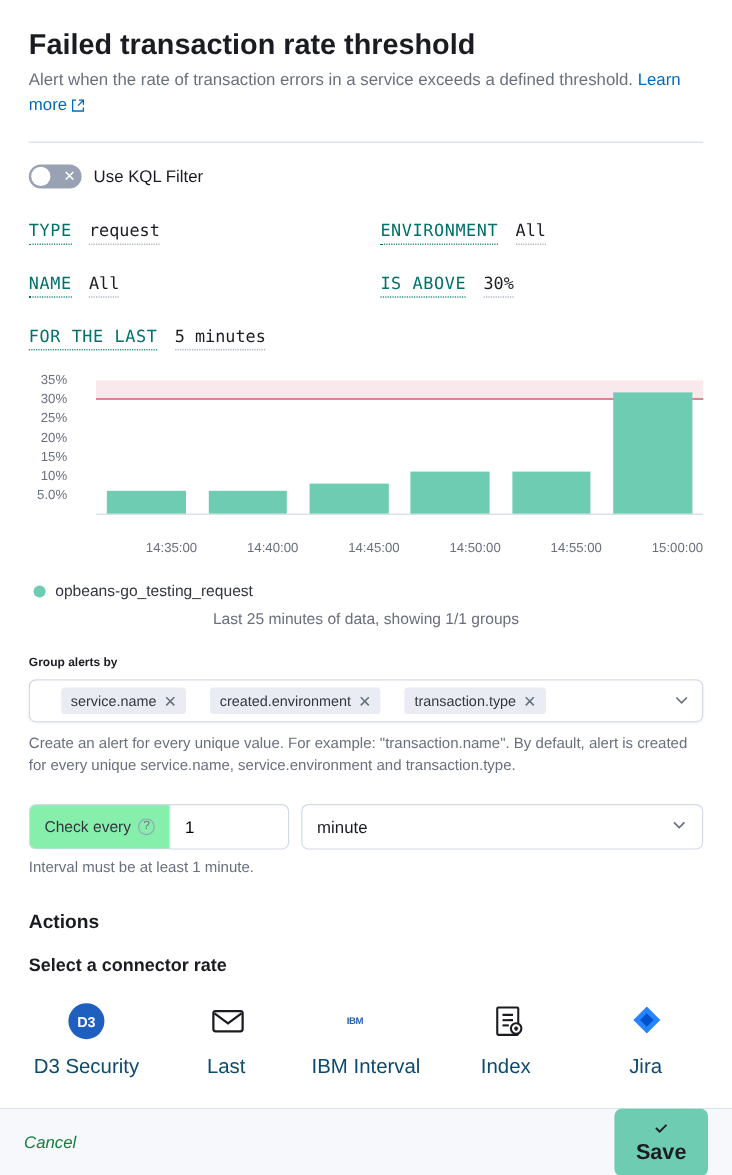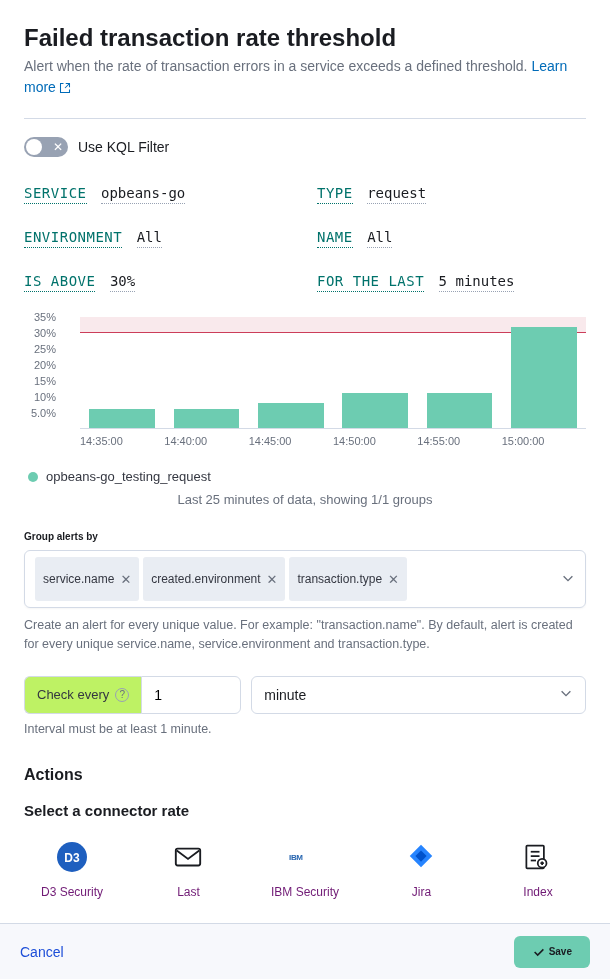--- a/index.html
+++ b/index.html
@@ -47,43 +47,43 @@
       border-bottom: 1px solid #d3dae6;
     }
     .threshold-band {
       position: absolute; left: 0; right: 0;
       background: rgba(208, 74, 95, 0.12); border-bottom: 1px solid #cc3d5a;
     }
     .bars { position: absolute; left:0; right:0; bottom:0; top:0; display:flex; }
     .bar-slot { flex:1; position:relative; display:flex; align-items:flex-end; justify-content:center; }
     .bar { width: 78%; background:#6dccb1; }
     .x-ticks { margin-left: 56px; display: flex; margin-top: 6px; }
-    .x-tick { flex:1; text-align:left; font-size:11px; color:#69707d; }
+    .x-tick { flex:1; text-align:right; font-size:11px; color:#69707d;margin-top:16px; }
     .legend { margin: 22px 0 8px 4px; display:flex; align-items:center; gap:8px; font-size:13px; color:#343741; }
     .legend-dot { width:10px; height:10px; background:#6dccb1; border-radius:50%; }
     .chart-caption { text-align: center; font-size: 13px; color:#69707d; margin-bottom: 24px; }
 
     .section-label { font-weight: 600; font-size: 10px; margin-bottom: 8px; }
     .combo {
       border: 1px solid #d3dae6; border-radius: 6px; padding: 6px 10px;
       display:flex; align-items:center; gap:8px; flex-wrap:wrap;
       box-shadow: 0 1px 2px rgba(0,0,0,0.04);
     }
     .chip {
-      background:#e9edf3; border-radius:3px; padding:15px 8px; font-size:12px;
-      display:inline-flex; align-items:center; gap:6px; color:#343741; font-weight:500;
+      background:#e9edf3; border-radius:3px; padding:4px 8px; font-size:12px;
+      display:inline-flex; align-items:center; gap:6px; color:#343741; font-weight:500;margin-left:16px;
     }
     .chip-x { color:#69707d; cursor:pointer; font-size:13px; line-height:1; }
     .combo-chevron { margin-left:auto; color:#69707d; }
     .help-text { color:#69707d; font-size:12.5px; line-height:1.5; margin-top:8px; margin-bottom:22px; }
 
     .check-row { display:flex; gap:10px; align-items:stretch; margin-bottom:6px; }
     .check-label-box {
       display:flex; align-items:center; gap:6px; padding:0 12px;
-      background:#bef264; border:1px solid #d3dae6; border-radius:6px 0 0 6px;
+      background:#86efac; border:1px solid #d3dae6; border-radius:6px 0 0 6px;
       border-right:none; font-size:13px; font-weight:500; color:#343741;
     }
     .qmark {
       display:inline-flex; width:14px; height:14px; border:1px solid #98a2b3;
       border-radius:50%; align-items:center; justify-content:center;
       font-size:10px; color:#69707d;
     }
     .num-input {
       width:100px; height:38px; border:1px solid #d3dae6; border-radius:0 6px 6px 0;
       padding:0 12px; font-size:14px; background:#fff;
@@ -92,34 +92,34 @@
     .select {
       flex:1; height:38px; border:1px solid #d3dae6; border-radius:6px;
       padding:0 12px; display:flex; align-items:center; justify-content:space-between;
       background:#fff; font-size:14px;
     }
 
     h2 { font-size: 16px; font-weight: 700; margin: 28px 0 18px; }
     .sub-heading { font-weight: 700; font-size: 15px; margin-bottom: 22px; }
     .connectors { display:flex; justify-content:space-between; gap:8px; }
     .connector { display:flex; flex-direction:column; align-items:center; gap:12px; cursor:pointer; width:96px; }
-    .connector-icon { width:32px; height:32px; display:flex; align-items:center; justify-content:flex-start; }
-    .connector-label { font-size:12px; color:#701a75; text-align:right; font-weight:500; }
+    .connector-icon { width:32px; height:32px; display:flex; align-items:center; justify-content:flex-end; }
+    .connector-label { font-size:17px; color:#0c4a6e; text-align:right; font-weight:500; }
 
     .footer {
       position:fixed; bottom:0; left:0; width:610px; height:56px;
       background:#f7f8fc; border-top:1px solid #d3dae6;
       display:flex; align-items:center; justify-content:space-between;
       padding:0 20px;
     }
-    .btn-cancel { color:#1d4ed8; font-weight:500; cursor:pointer; font-size:14px; }
+    .btn-cancel { color:#15803d; font-weight:500; cursor:pointer; font-size:14px;font-style:italic; }
     .btn-save {
       background:#6dccb1; border:none; border-radius:6px;
       padding:9px 18px; display:inline-flex; align-items:center; gap:3px;
-      font-weight:600; cursor:pointer; font-size:10px; color:#1a1c21;
+      font-weight:600; cursor:pointer; font-size:18px; color:#1a1c21;flex-direction:column;
     }
     .chevron-down { display:inline-block; }
   </style>
 </head>
 <body>
 
 <div class="page">
   <h1>Failed transaction rate threshold</h1>
   <div class="desc">
     <span>Alert when the rate of transaction errors in a service exceeds a defined threshold.</span>
@@ -131,24 +131,20 @@
 
   <div class="toggle-row">
     <div class="toggle">
       <span class="toggle-knob"></span>
       <span class="toggle-x">✕</span>
     </div>
     <span>Use KQL Filter</span>
   </div>
 
   <div class="fields">
-    <div class="field">
-      <span class="field-label">SERVICE</span>
-      <span class="field-val">opbeans-go</span>
-    </div>
     <div class="field">
       <span class="field-label">TYPE</span>
       <span class="field-val">request</span>
     </div>
     <div class="field">
       <span class="field-label">ENVIRONMENT</span>
       <span class="field-val">All</span>
     </div>
     <div class="field">
       <span class="field-label">NAME</span>
@@ -271,44 +267,44 @@
           </svg>
         </div>
         <div class="connector-label">Last</div>
       </div>
       <div class="connector">
         <div class="connector-icon">
           <svg width="36" height="20" viewBox="0 0 48 24">
             <text x="0" y="16" font-size="12" font-weight="700" fill="#2765b0" font-family="Arial" letter-spacing="-0.5">IBM</text>
           </svg>
         </div>
-        <div class="connector-label">IBM Security</div>
-      </div>
-      <div class="connector">
-        <div class="connector-icon">
-          <svg width="30" height="30" viewBox="0 0 32 32">
-            <path d="M16 3 L28 15 L16 27 L4 15 Z" fill="#2684ff"></path>
-            <path d="M16 9 L22 15 L16 21 L10 15 Z" fill="#0052cc"></path>
-          </svg>
-        </div>
-        <div class="connector-label">Jira</div>
+        <div class="connector-label">IBM Interval</div>
       </div>
       <div class="connector">
         <div class="connector-icon">
           <svg width="28" height="28" viewBox="0 0 32 32">
             <rect x="5" y="3" width="20" height="26" rx="1" fill="none" stroke="#1a1c21" stroke-width="2"></rect>
             <line x1="10" y1="10" x2="20" y2="10" stroke="#1a1c21" stroke-width="2"></line>
             <line x1="10" y1="15" x2="20" y2="15" stroke="#1a1c21" stroke-width="2"></line>
             <line x1="10" y1="20" x2="16" y2="20" stroke="#1a1c21" stroke-width="2"></line>
             <circle cx="23" cy="23" r="5" fill="#fff" stroke="#1a1c21" stroke-width="2"></circle>
             <line x1="23" y1="21" x2="23" y2="25" stroke="#1a1c21" stroke-width="2"></line>
             <line x1="21" y1="23" x2="25" y2="23" stroke="#1a1c21" stroke-width="2"></line>
           </svg>
         </div>
         <div class="connector-label">Index</div>
+      </div>
+      <div class="connector">
+        <div class="connector-icon">
+          <svg width="30" height="30" viewBox="0 0 32 32">
+            <path d="M16 3 L28 15 L16 27 L4 15 Z" fill="#2684ff"></path>
+            <path d="M16 9 L22 15 L16 21 L10 15 Z" fill="#0052cc"></path>
+          </svg>
+        </div>
+        <div class="connector-label">Jira</div>
       </div>
     </div>
 </div>
 
 <div class="footer">
   <span class="btn-cancel">Cancel</span>
   <button class="btn-save">
     <svg width="14" height="14" viewBox="0 0 16 16">
         <path fill="none" stroke="#1a1c21" stroke-width="1.8" d="M3 8l3.5 3.5L13 5"></path>
       </svg>

